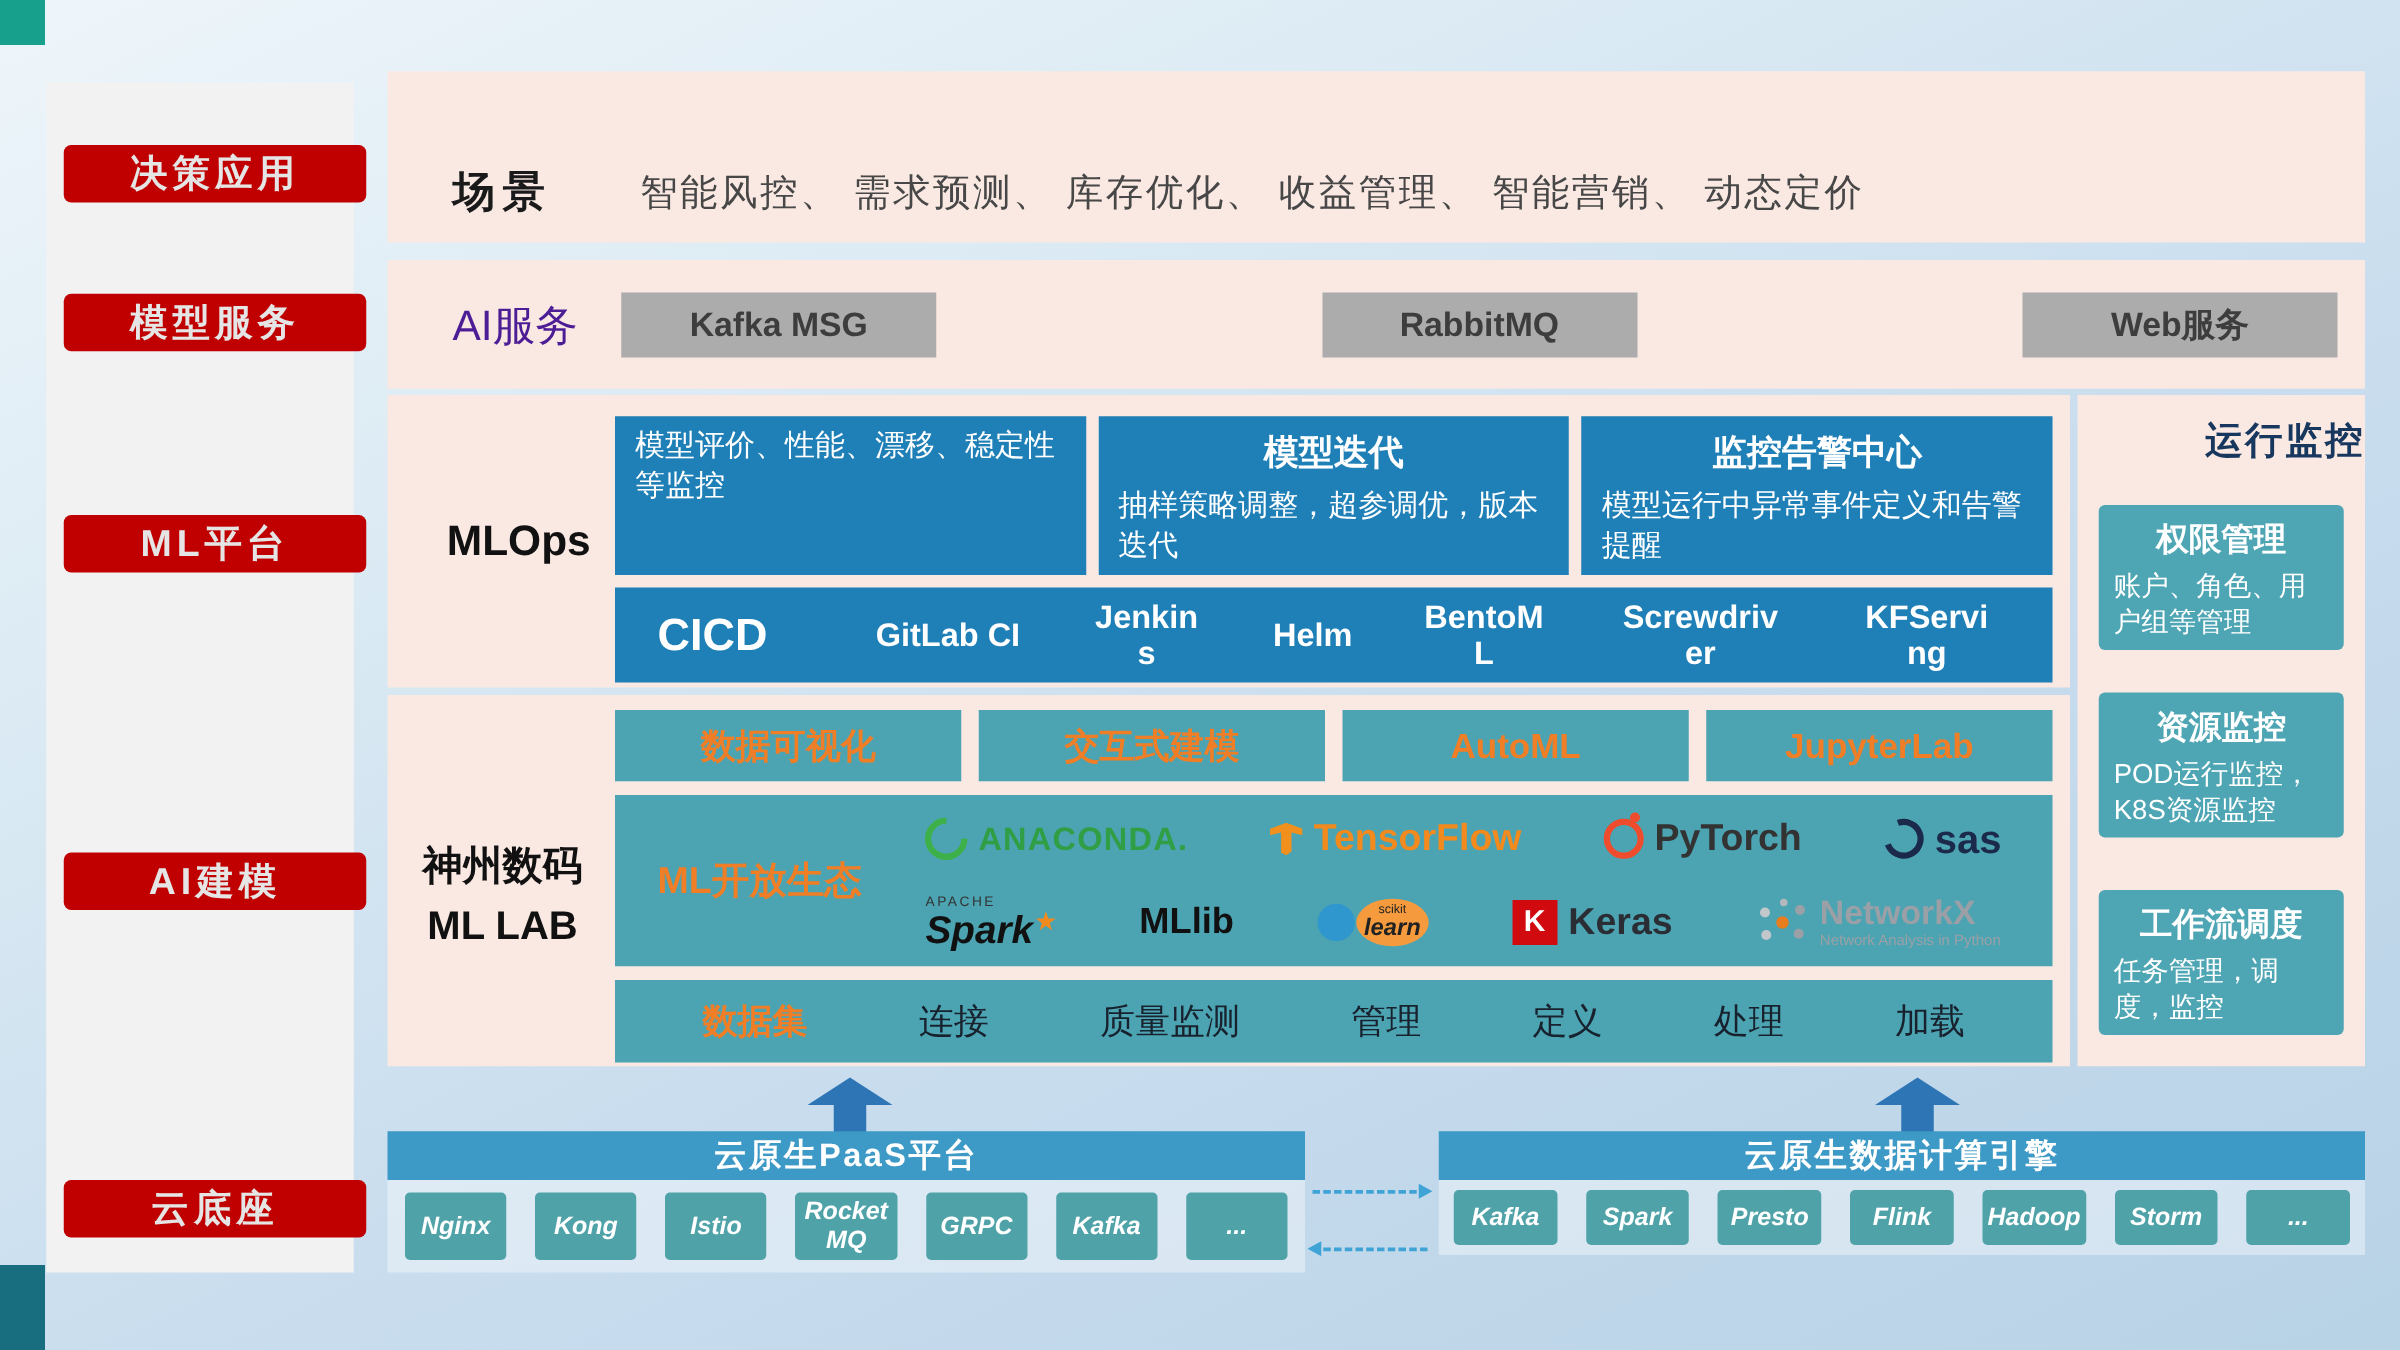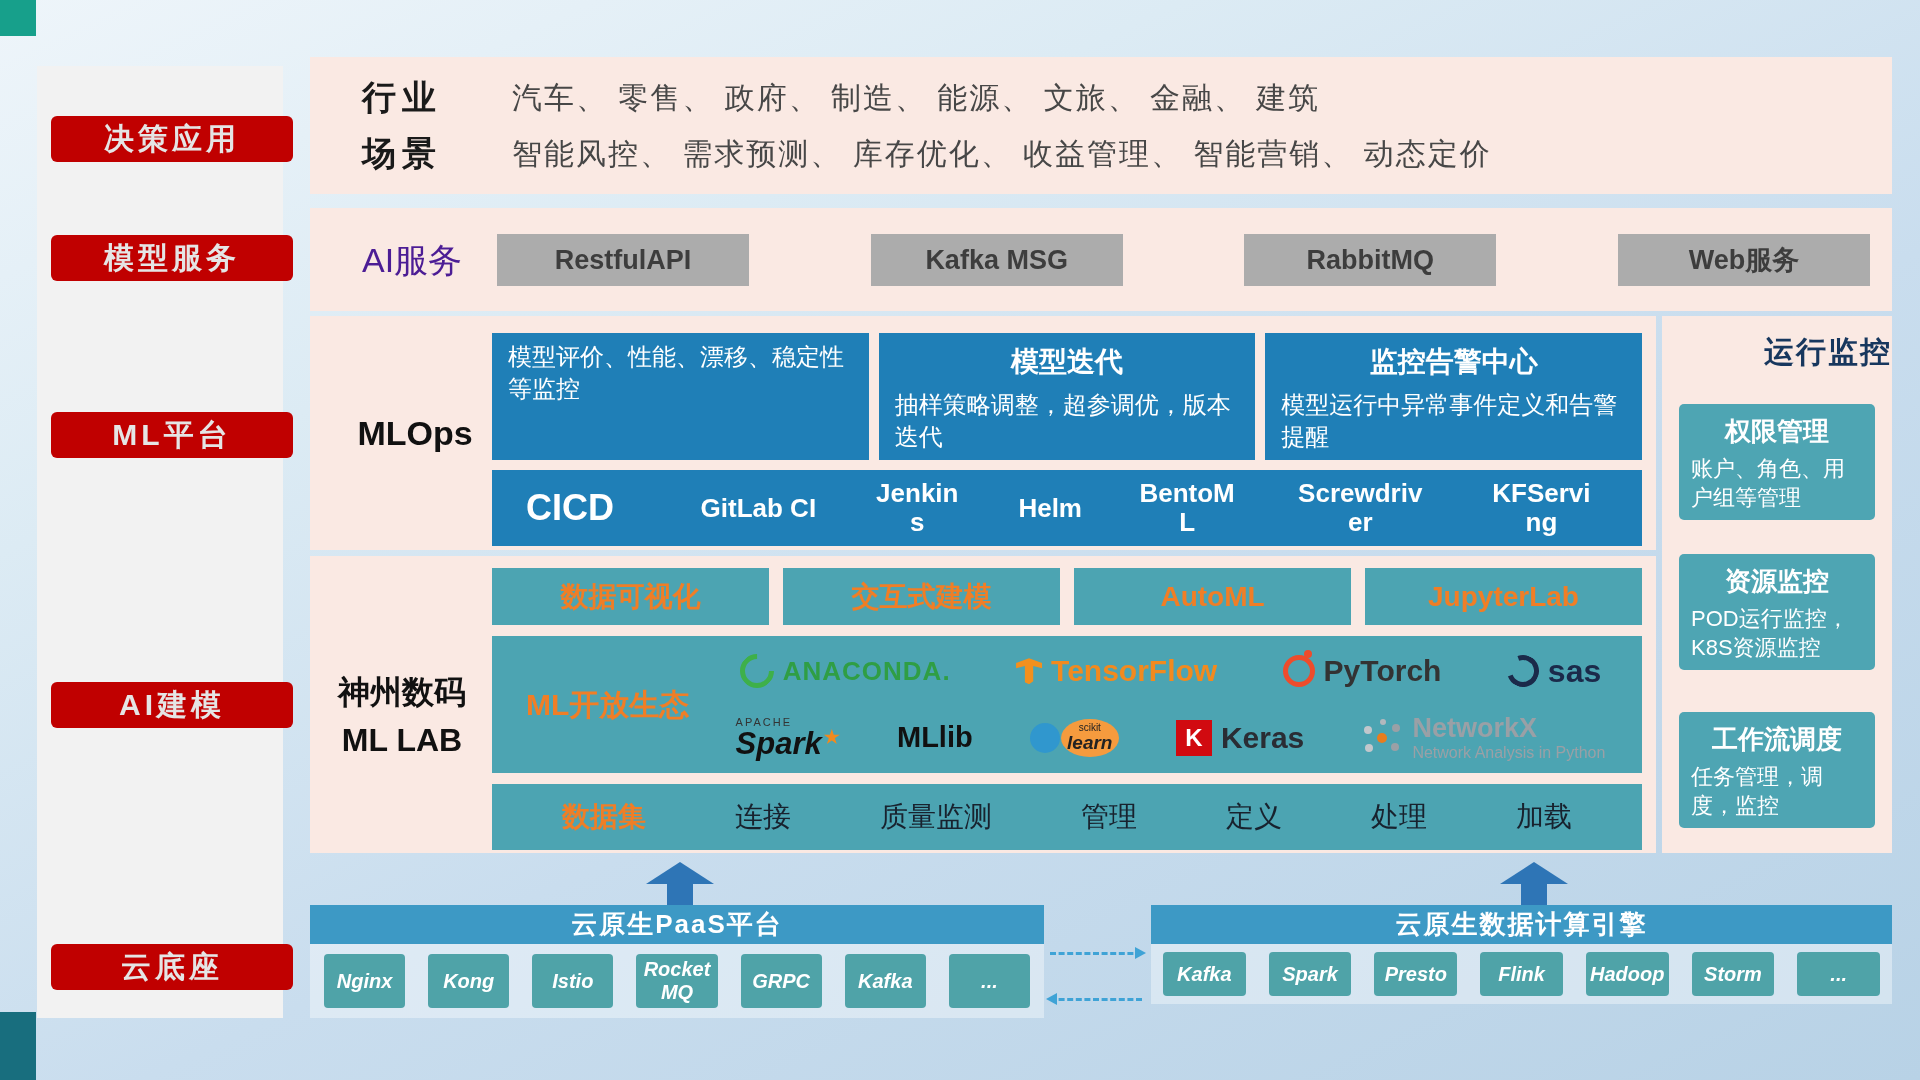--- a/index.html
+++ b/index.html
@@ -72,21 +72,21 @@
   .sk-blue{width:30px;height:30px;border-radius:50%;background:#3097ce;margin-right:-8px;}
   .sk-orange{width:58px;height:38px;border-radius:50%;background:#f59b3e;display:inline-flex;flex-direction:column;align-items:center;justify-content:center;}
   .sk-top{font-size:10px;color:#222;line-height:1;}
   .sk-learn{font-size:19px;font-style:italic;font-weight:bold;color:#222;line-height:1;}
   .keras-k{width:36px;height:36px;background:#d10a10;color:#fff;font-weight:bold;font-size:24px;display:inline-flex;align-items:center;justify-content:center;}
   .keras-text{font-weight:bold;font-size:30px;color:#2a2d34;}
   .nx-icon{position:relative;width:10px;height:10px;background:#e87d1e;border-radius:50%;margin:0 16px;
     box-shadow:14px -10px 0 -1px #9aa0a6,-14px -8px 0 -1px #c2c7cc,13px 9px 0 -1px #9aa0a6,-13px 10px 0 -1px #c2c7cc,1px -16px 0 -2px #b3b8bd;}
   .nx-col{display:flex;flex-direction:column;line-height:1.1;}
   .nx-text{font-weight:bold;font-size:27px;color:#9aa0a6;}
-  .nx-sub{font-size:16px;color:#9aa0a6;}
+  .nx-sub{font-size:12px;color:#9aa0a6;}
   .data-bar{position:absolute;left:182px;right:14px;top:228px;height:66px;background:#4ca4b2;
     display:flex;align-items:center;justify-content:space-between;padding:0 70px;box-sizing:border-box;}
   .db-first{color:#f07e26;font-weight:bold;font-size:28px;}
   .db-item{color:#18222e;font-weight:400;font-size:28px;}
   
   .up-arrow{position:absolute;width:68px;height:44px;}
   .up-arrow .tri{width:0;height:0;margin:0 auto;border-left:34px solid transparent;border-right:34px solid transparent;border-bottom:22px solid #2e75b6;}
   .up-arrow .shaft{width:26px;height:22px;margin:0 auto;background:#2e75b6;}
   .ua-left{left:646px;top:862px;} .ua-right{left:1500px;top:862px;}
   .bar-header{position:absolute;height:39px;background:#3d99c5;color:#fff;font-size:26px;font-weight:bold;
@@ -114,34 +114,29 @@
 
   <aside class="sidebar">
     <div class="sidebtn" style="top:50px">决策应用</div>
     <div class="sidebtn" style="top:169px">模型服务</div>
     <div class="sidebtn" style="top:346px">ML平台</div>
     <div class="sidebtn" style="top:616px">AI建模</div>
     <div class="sidebtn" style="top:878px">云底座</div>
   </aside>
 
   <section class="panel p-industry">
-    <div class="ind-row r1">
-      <span class="ind-label">行业</span>
-      <span class="ind-text">汽车、 零售、 政府、 制造、 能源、 文旅、 金融、 建筑</span>
-    </div>
     <div class="ind-row r2">
       <span class="ind-label">场景</span>
       <span class="ind-text">智能风控、 需求预测、 库存优化、 收益管理、 智能营销、 动态定价</span>
     </div>
   </section>
 
   <section class="panel p-service">
     <span class="svc-label">AI服务</span>
     <div class="svc-btns">
-      <div class="svc-btn">RestfulAPI</div>
       <div class="svc-btn">Kafka MSG</div>
       <div class="svc-btn">RabbitMQ</div>
       <div class="svc-btn">Web服务</div>
     </div>
   </section>
 
   <section class="panel p-mlops">
     <span class="mlops-label">MLOps</span>
     <div class="mlops-cards">
       <div class="bcard">

